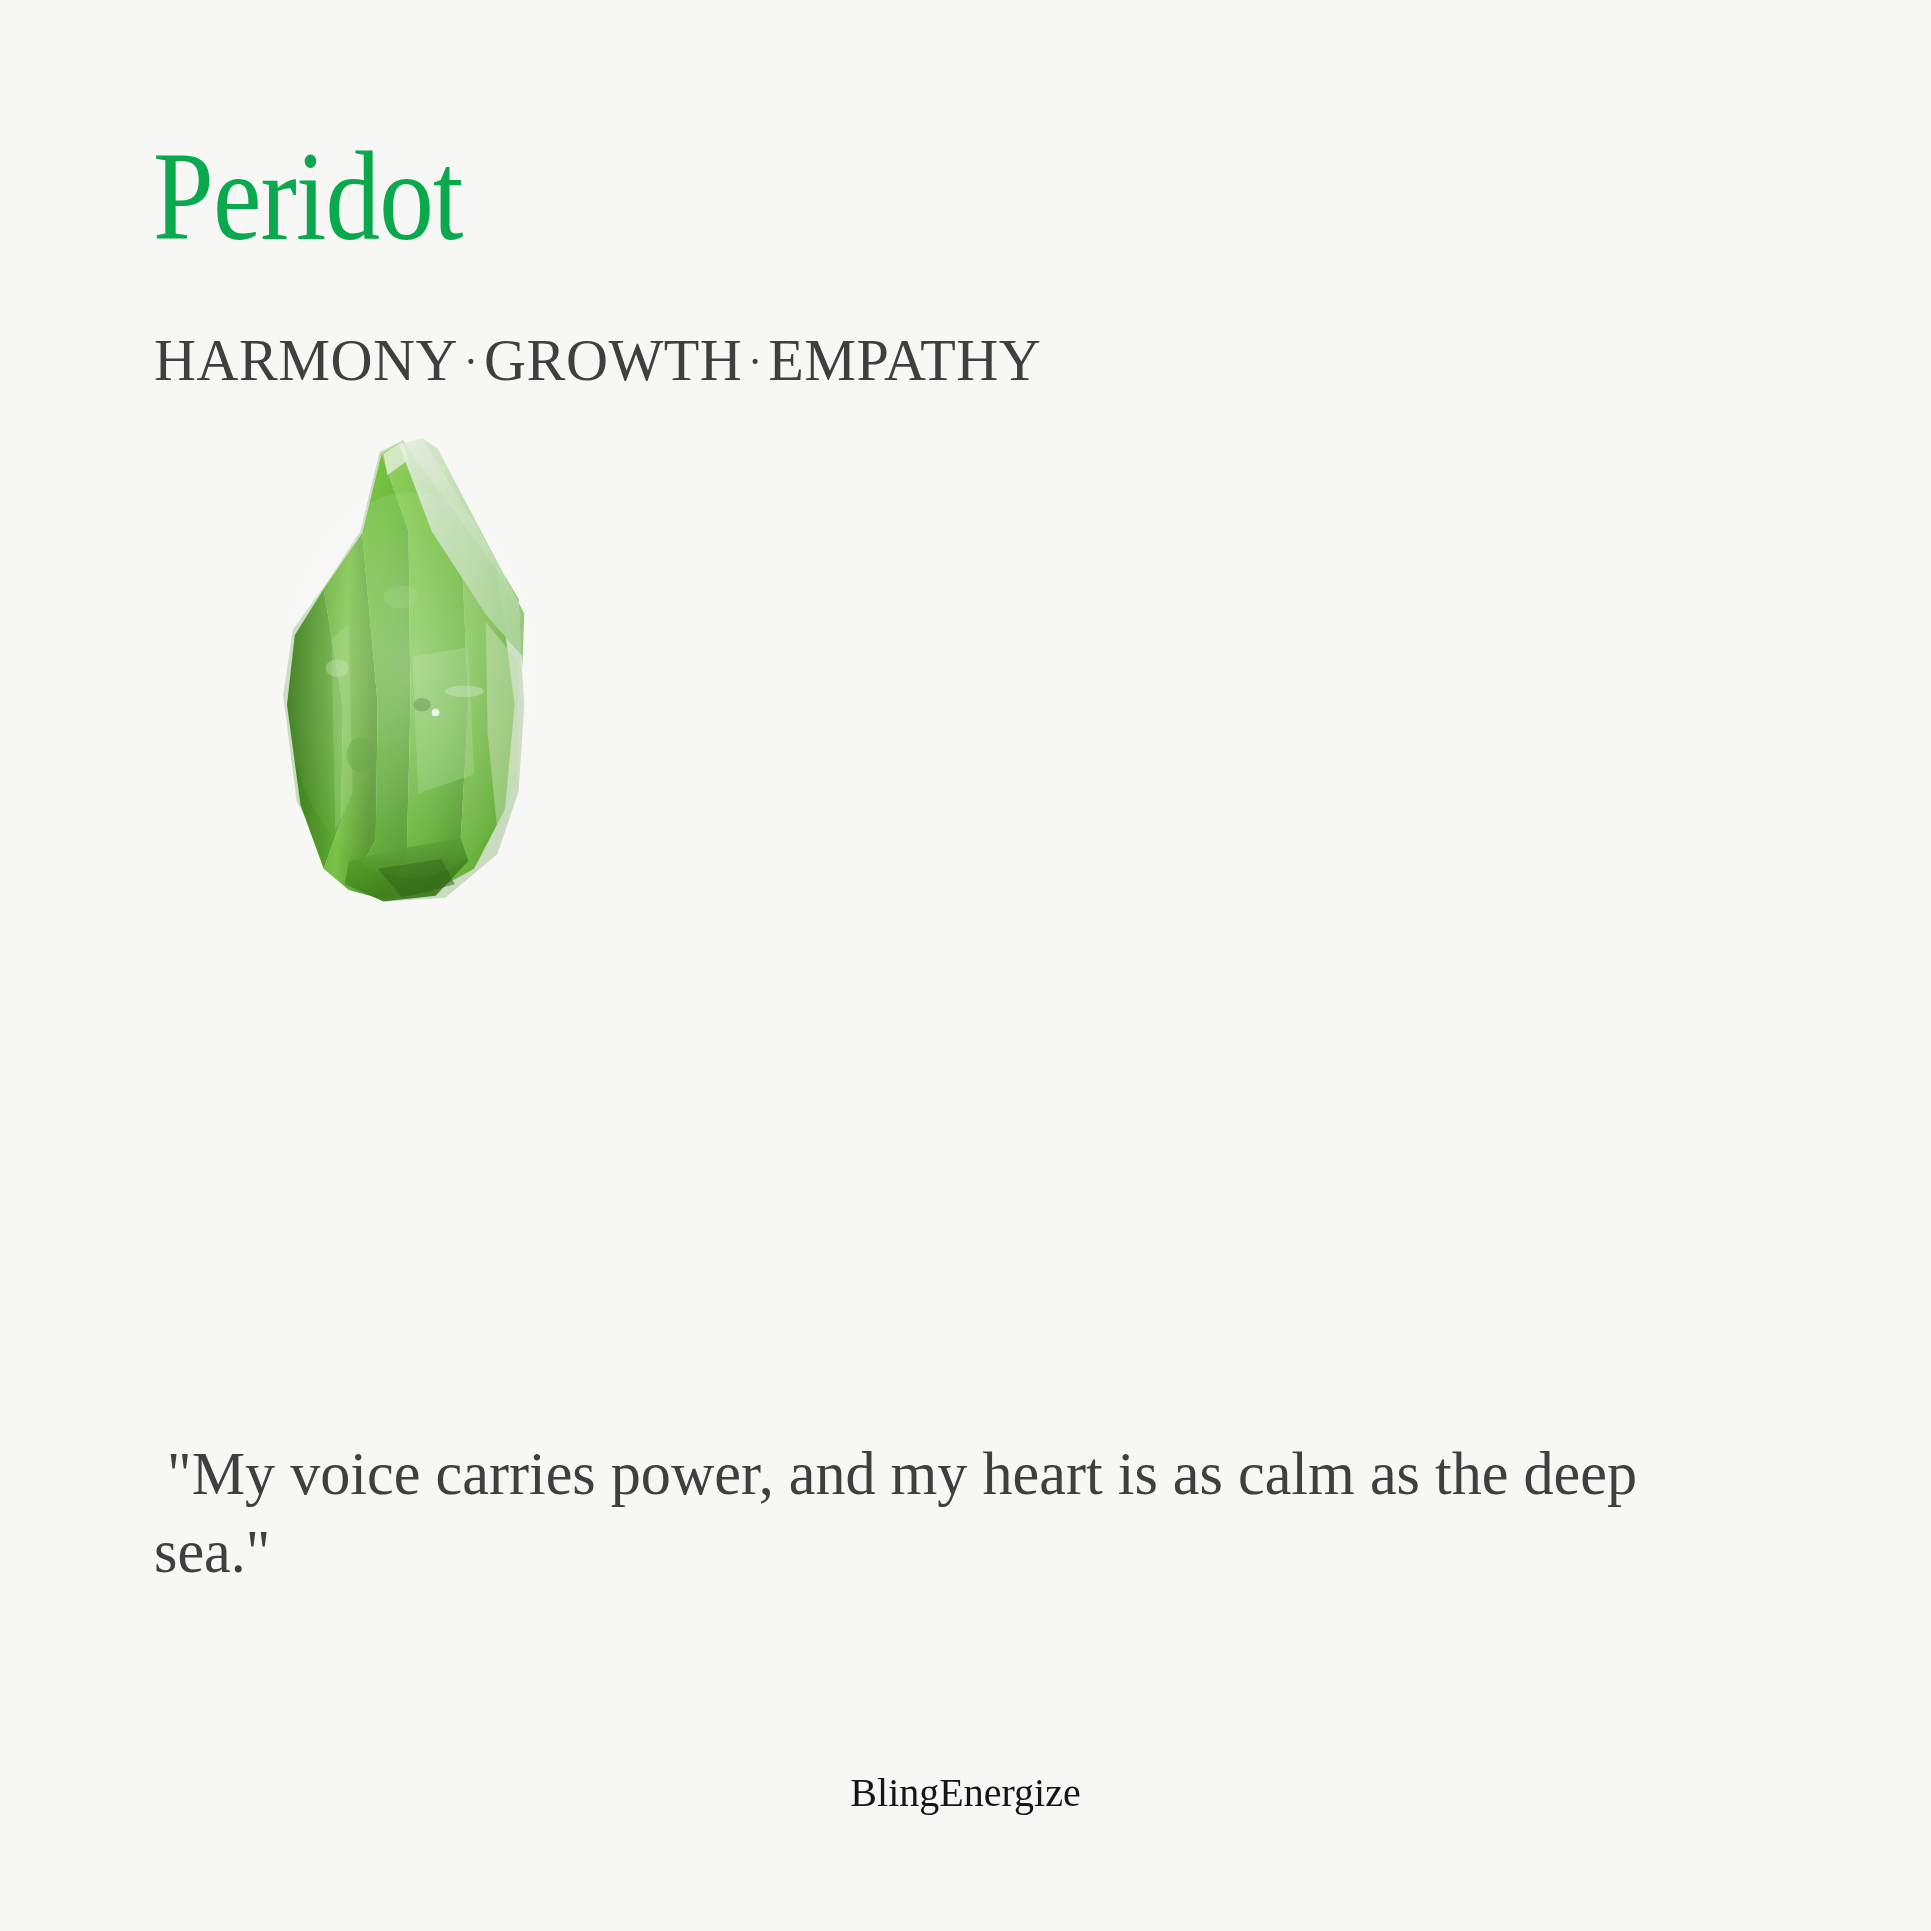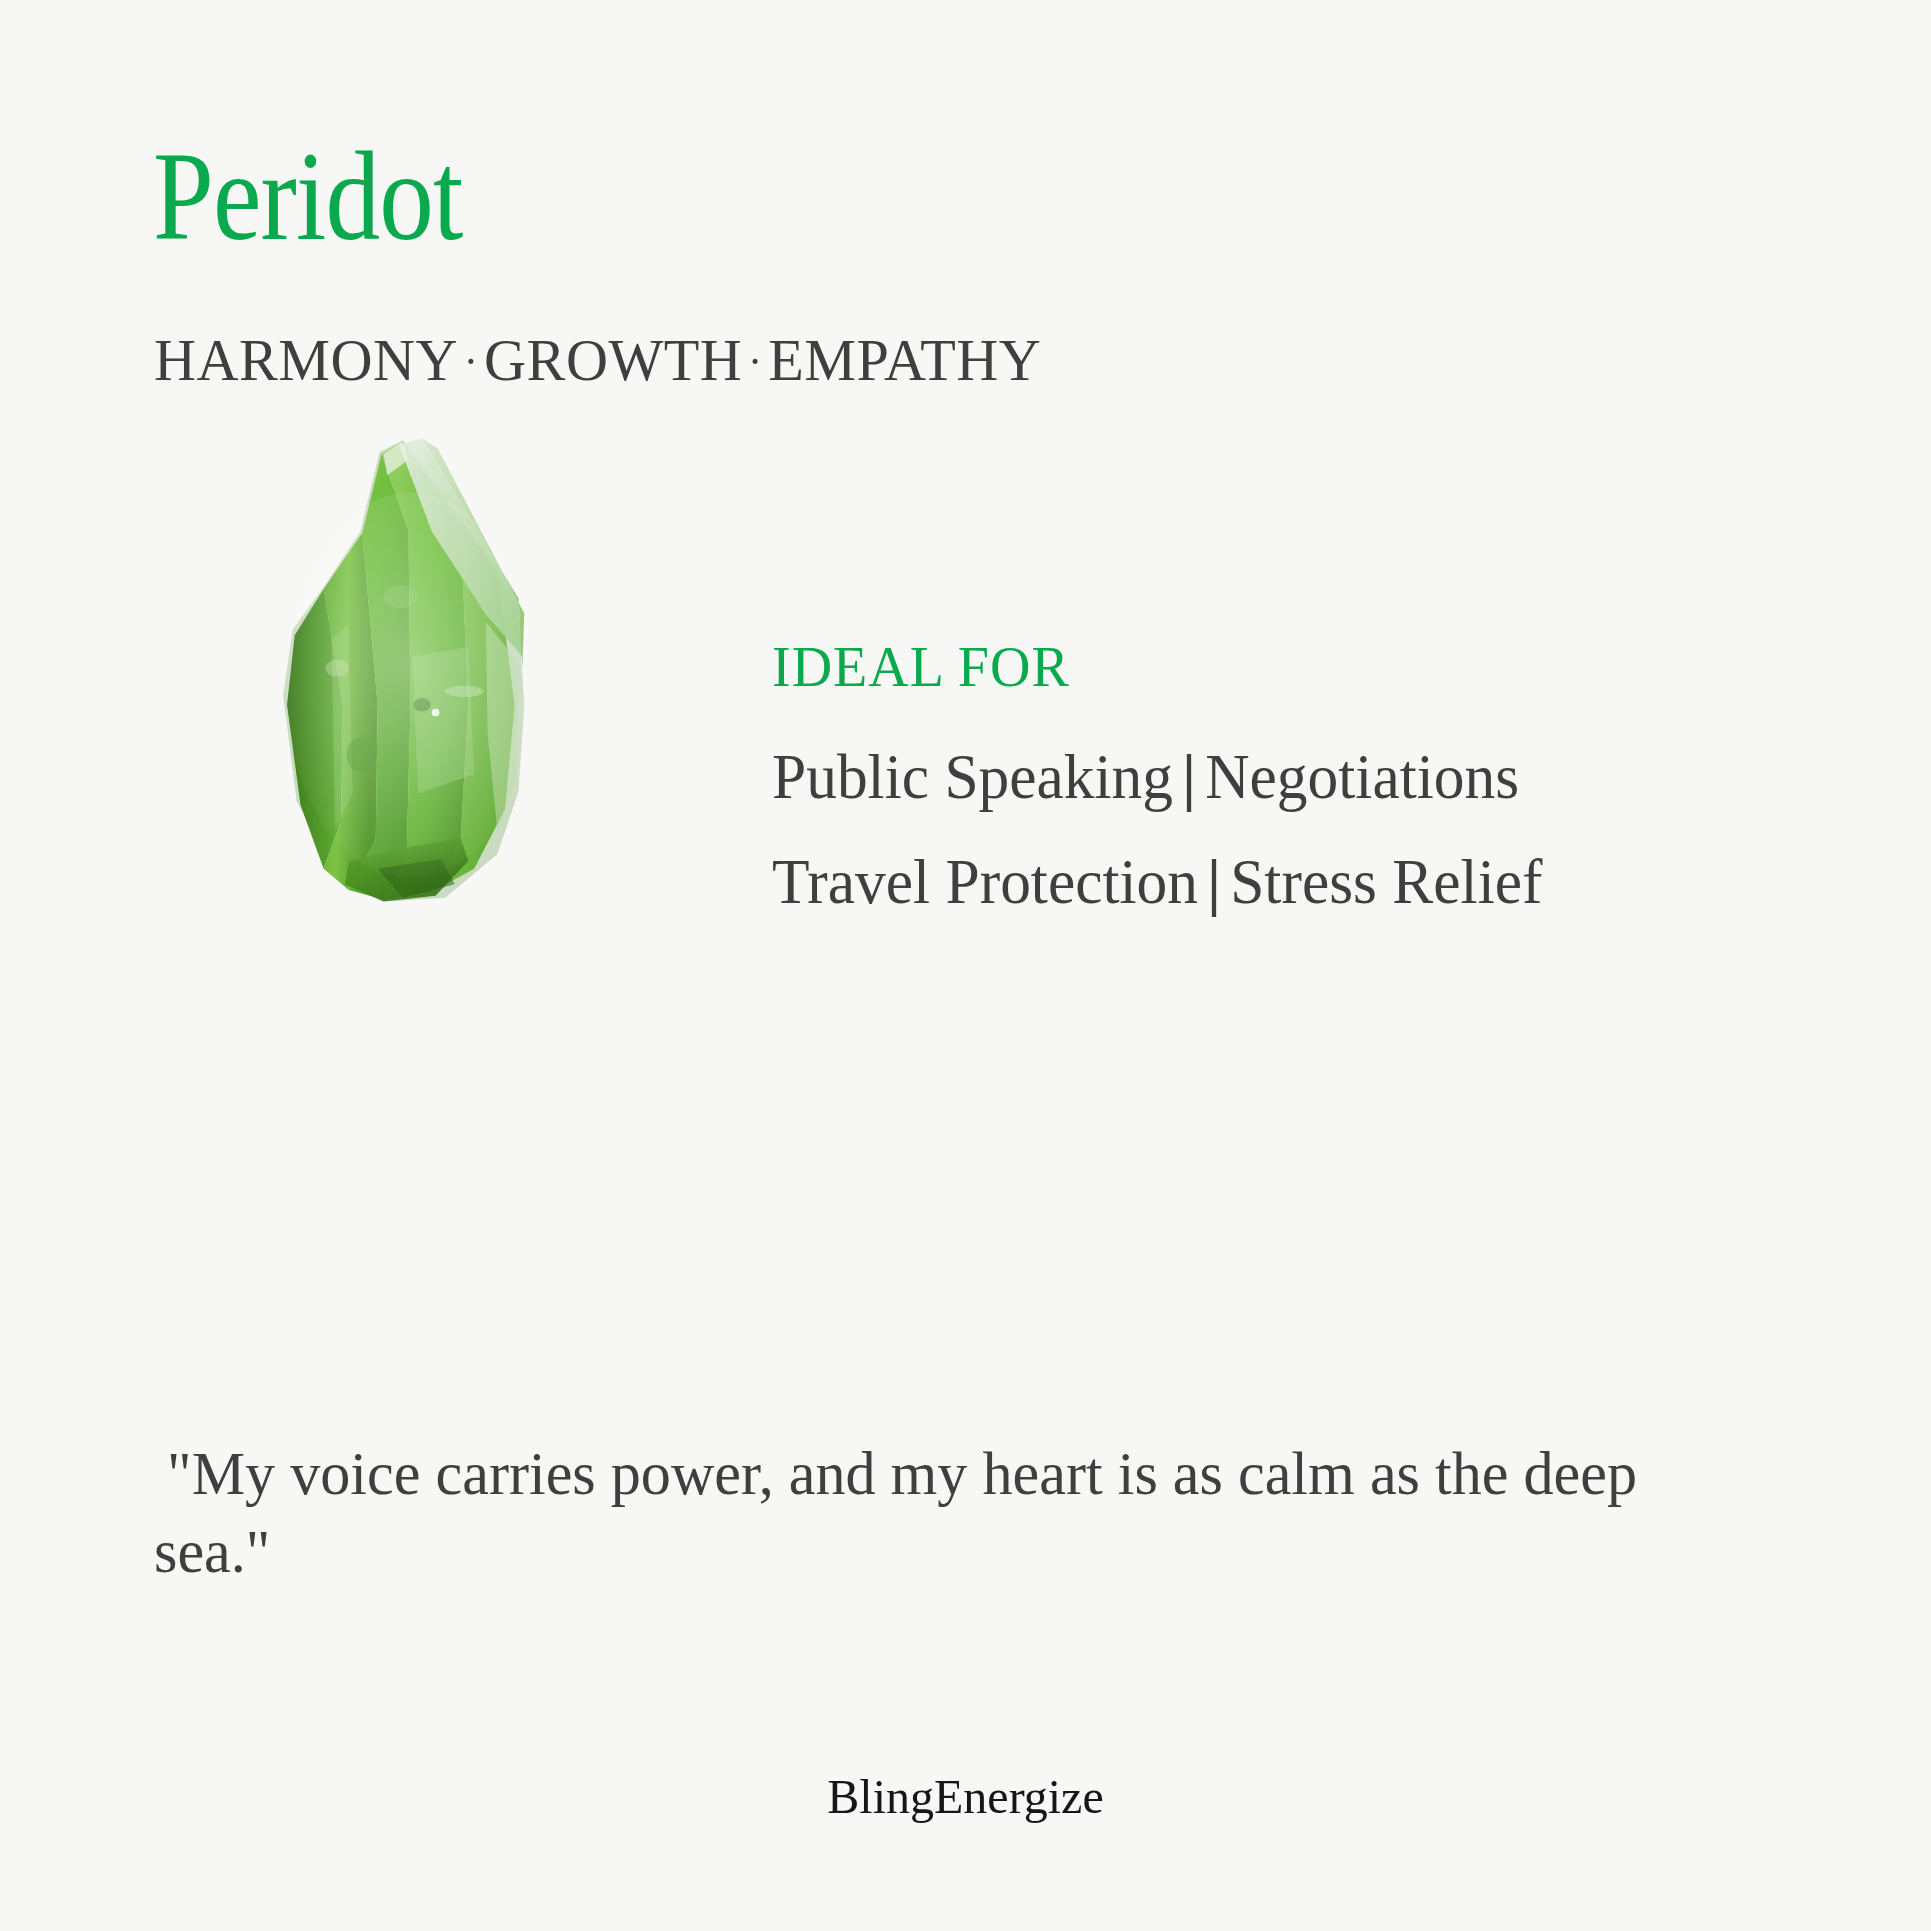--- a/index.html
+++ b/index.html
@@ -93,21 +93,21 @@
     transform:scaleX(0.97);
     transform-origin:left top;
     text-indent:13.5px;
   }
 
   
   .brand {
     position:absolute;
     left:0; right:0; top:1773px;
     text-align:center;
-    font-size:48px;
+    font-size:40px;
     line-height:1.0;
     color:#16161a;
     letter-spacing:0px;
   }
 </style>
 </head>
 <body>
 
 <div class="card">
 
@@ -197,31 +197,20 @@
       <circle cx="266" cy="308" r="4" fill="#ffffff" opacity="0.85"></circle>
       <ellipse cx="164" cy="262" rx="12" ry="9" fill="#cbe5bd" opacity="0.35"></ellipse>
       <ellipse cx="230" cy="188" rx="18" ry="12" fill="#8cc96a" opacity="0.35"></ellipse>
 
       <path d="M212 40 L232 26 L238 46 L216 62 Z" fill="#e8f2e4" opacity="0.75"></path>
 
       <ellipse cx="240" cy="280" rx="130" ry="200" fill="url(#gGlow)"></ellipse>
     </svg>
   </div>
 
-  <div class="ideal">
-    <div class="ideal-heading">IDEAL FOR</div>
-    <div class="ideal-lines">
-      <div class="ideal-line">
-        <span>Public Speaking</span><span class="sep">|</span><span>Negotiations</span>
-      </div>
-      <div class="ideal-line">
-        <span>Travel Protection</span><span class="sep">|</span><span>Stress Relief</span>
-      </div>
-    </div>
-  </div>
 
   <div class="affirm">
     <div class="affirm-quote">"My voice carries power, and my heart is as calm as the deep sea."</div>
   </div>
 
   <div class="brand">BlingEnergize</div>
 
 </div>
 
 

